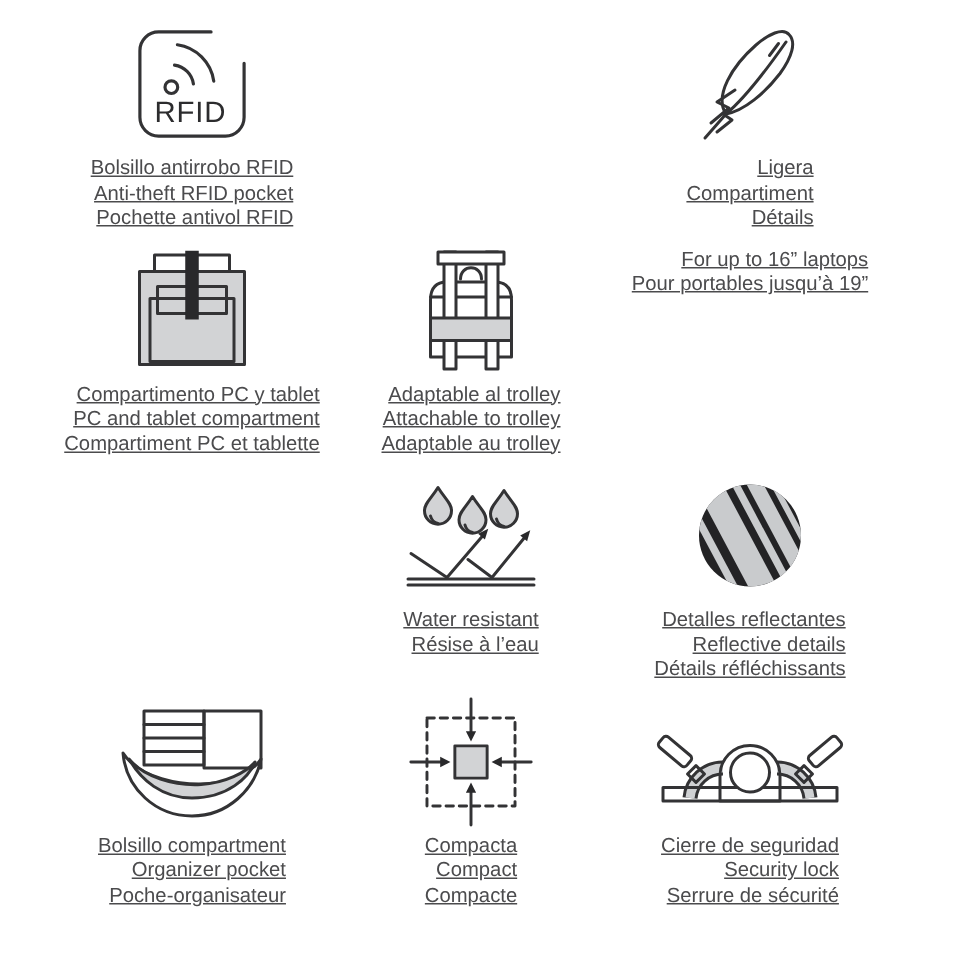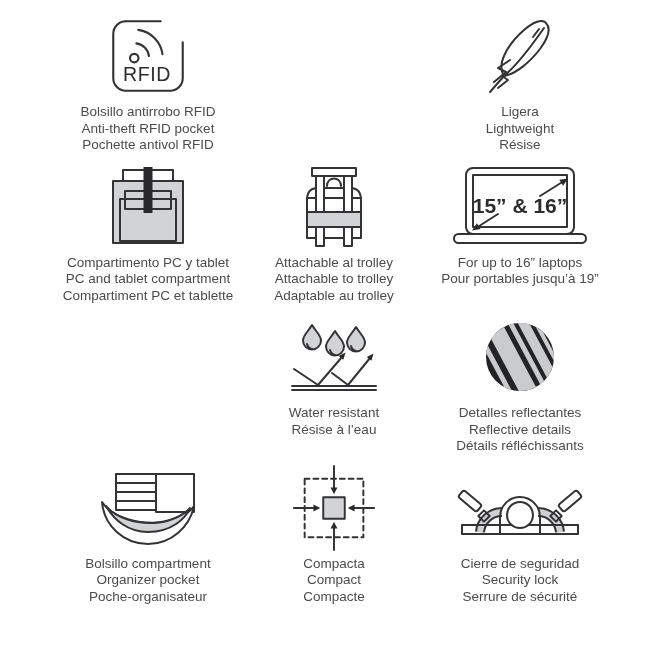--- a/index.html
+++ b/index.html
@@ -4,32 +4,33 @@
 <style>
   html,body{margin:0;padding:0;background:#ffffff;}
   body{
     width:650px;height:650px;overflow:hidden;
     font-family:"Liberation Sans","DejaVu Sans",sans-serif;
     color:#4b4b4d;
   }
   .grid{
     display:grid;
     grid-template-columns:repeat(3,186px);
-    padding:14px 0 0 55px;
+    padding:14px 0 0 35px;
     grid-row-gap:11px;
+    text-decoration:underline;
   }
   .cell{
     display:flex;flex-direction:column;align-items:center;
   }
   .c1{grid-column:1}.c2{grid-column:2}.c3{grid-column:3}
   .icon-wrap{
     height:84px;display:flex;align-items:center;justify-content:center;
     margin-bottom:6px;
   }
-  .caption{text-align:center;}
+  .caption{text-align:right;}
   .caption div{
     font-size:13.5px;line-height:16.5px;white-space:nowrap;color:#4b4b4d;
   }
   svg{display:block}
   .stroke{stroke:#333335;fill:none;stroke-width:2;stroke-linecap:round;stroke-linejoin:round}
   .fillw{fill:#ffffff}
   .fillg{fill:#d2d3d5}
   .filld{fill:#29292b}
   .icon-label{fill:#2c2c2e;font-family:"Liberation Sans","DejaVu Sans",sans-serif;}
 </style>
@@ -61,22 +62,22 @@
         <path class="stroke" d="M8,76 L22,60"></path>
         <path class="stroke fillw" d="M22,60 C14,48 26,28 42,14 C50,7 60,2 64,7 C69,12 66,22 58,33 C48,46 34,58 22,60 Z"></path>
         <path class="stroke" d="M22,60 C34,50 48,32 62,12"></path>
         <path class="stroke" stroke-width="1.8" d="M57,13 L51,21"></path>
         <path class="stroke" stroke-width="1.8" d="M12,66 L24,56 L16,52 L28,44"></path>
         <path class="stroke" stroke-width="1.8" d="M16,72 L26,64 L20,60"></path>
       </svg>
     </div>
     <div class="caption">
       <div>Ligera</div>
-      <div>Lightweight</div>
-      <div>Résise</div>
+      <div>Compartiment</div>
+      <div>Détails</div>
     </div>
   </div>
 
   <div class="cell c1">
     <div class="icon-wrap">
       <svg width="90" height="80" viewBox="0 0 90 80">
         <rect class="stroke fillw" x="20" y="3" width="50" height="26"></rect>
         <rect class="stroke fillg" x="10" y="14" width="70" height="62"></rect>
         <rect class="stroke" x="22" y="24" width="46" height="18"></rect>
         <rect class="stroke" fill="#d8d9db" x="17" y="32" width="56" height="42"></rect>
@@ -96,39 +97,27 @@
         <path class="stroke fillw" d="M13,72 V34 C13,26 17,22 24,22 H56 C63,22 67,26 67,34 V72 Z"></path>
         <path class="stroke" d="M13,32 H67"></path>
         <path class="stroke" d="M33,20 C33,10 47,10 47,20"></path>
         <rect class="stroke fillw" x="22" y="2" width="8" height="78"></rect>
         <rect class="stroke fillw" x="50" y="2" width="8" height="78"></rect>
         <rect class="stroke fillw" x="18" y="2" width="44" height="8"></rect>
         <rect class="stroke fillg" x="13" y="46" width="54" height="15"></rect>
       </svg>
     </div>
     <div class="caption">
-      <div>Attachable al trolley</div>
+      <div>Adaptable al trolley</div>
       <div>Attachable to trolley</div>
       <div>Adaptable au trolley</div>
     </div>
   </div>
 
   <div class="cell c3">
-    <div class="icon-wrap">
-      <svg width="136" height="82" viewBox="0 0 136 82">
-        <rect class="stroke fillw" stroke-width="2.4" x="14" y="2" width="108" height="66" rx="7"></rect>
-        <rect class="stroke" x="21" y="9" width="94" height="52"></rect>
-        <rect class="stroke fillw" stroke-width="2.4" x="2" y="68" width="132" height="9" rx="4.5"></rect>
-        <path class="stroke" d="M24,62 L46,48"></path>
-        <polygon class="filld" points="20,64.5 24.8,57.3 28.6,63.1"></polygon>
-        <path class="stroke" d="M88,30 L112,15"></path>
-        <polygon class="filld" points="116,12.5 111.1,19.7 107.3,13.7"></polygon>
-        <text class="icon-label" x="68" y="47" text-anchor="middle" font-size="21" font-weight="bold">15” &amp; 16”</text>
-      </svg>
-    </div>
     <div class="caption">
       <div>For up to 16” laptops</div>
       <div>Pour portables jusqu’à 19”</div>
     </div>
   </div>
 
 
   <div class="cell c2">
     <div class="icon-wrap">
       <svg width="88" height="72" viewBox="0 0 88 72">

